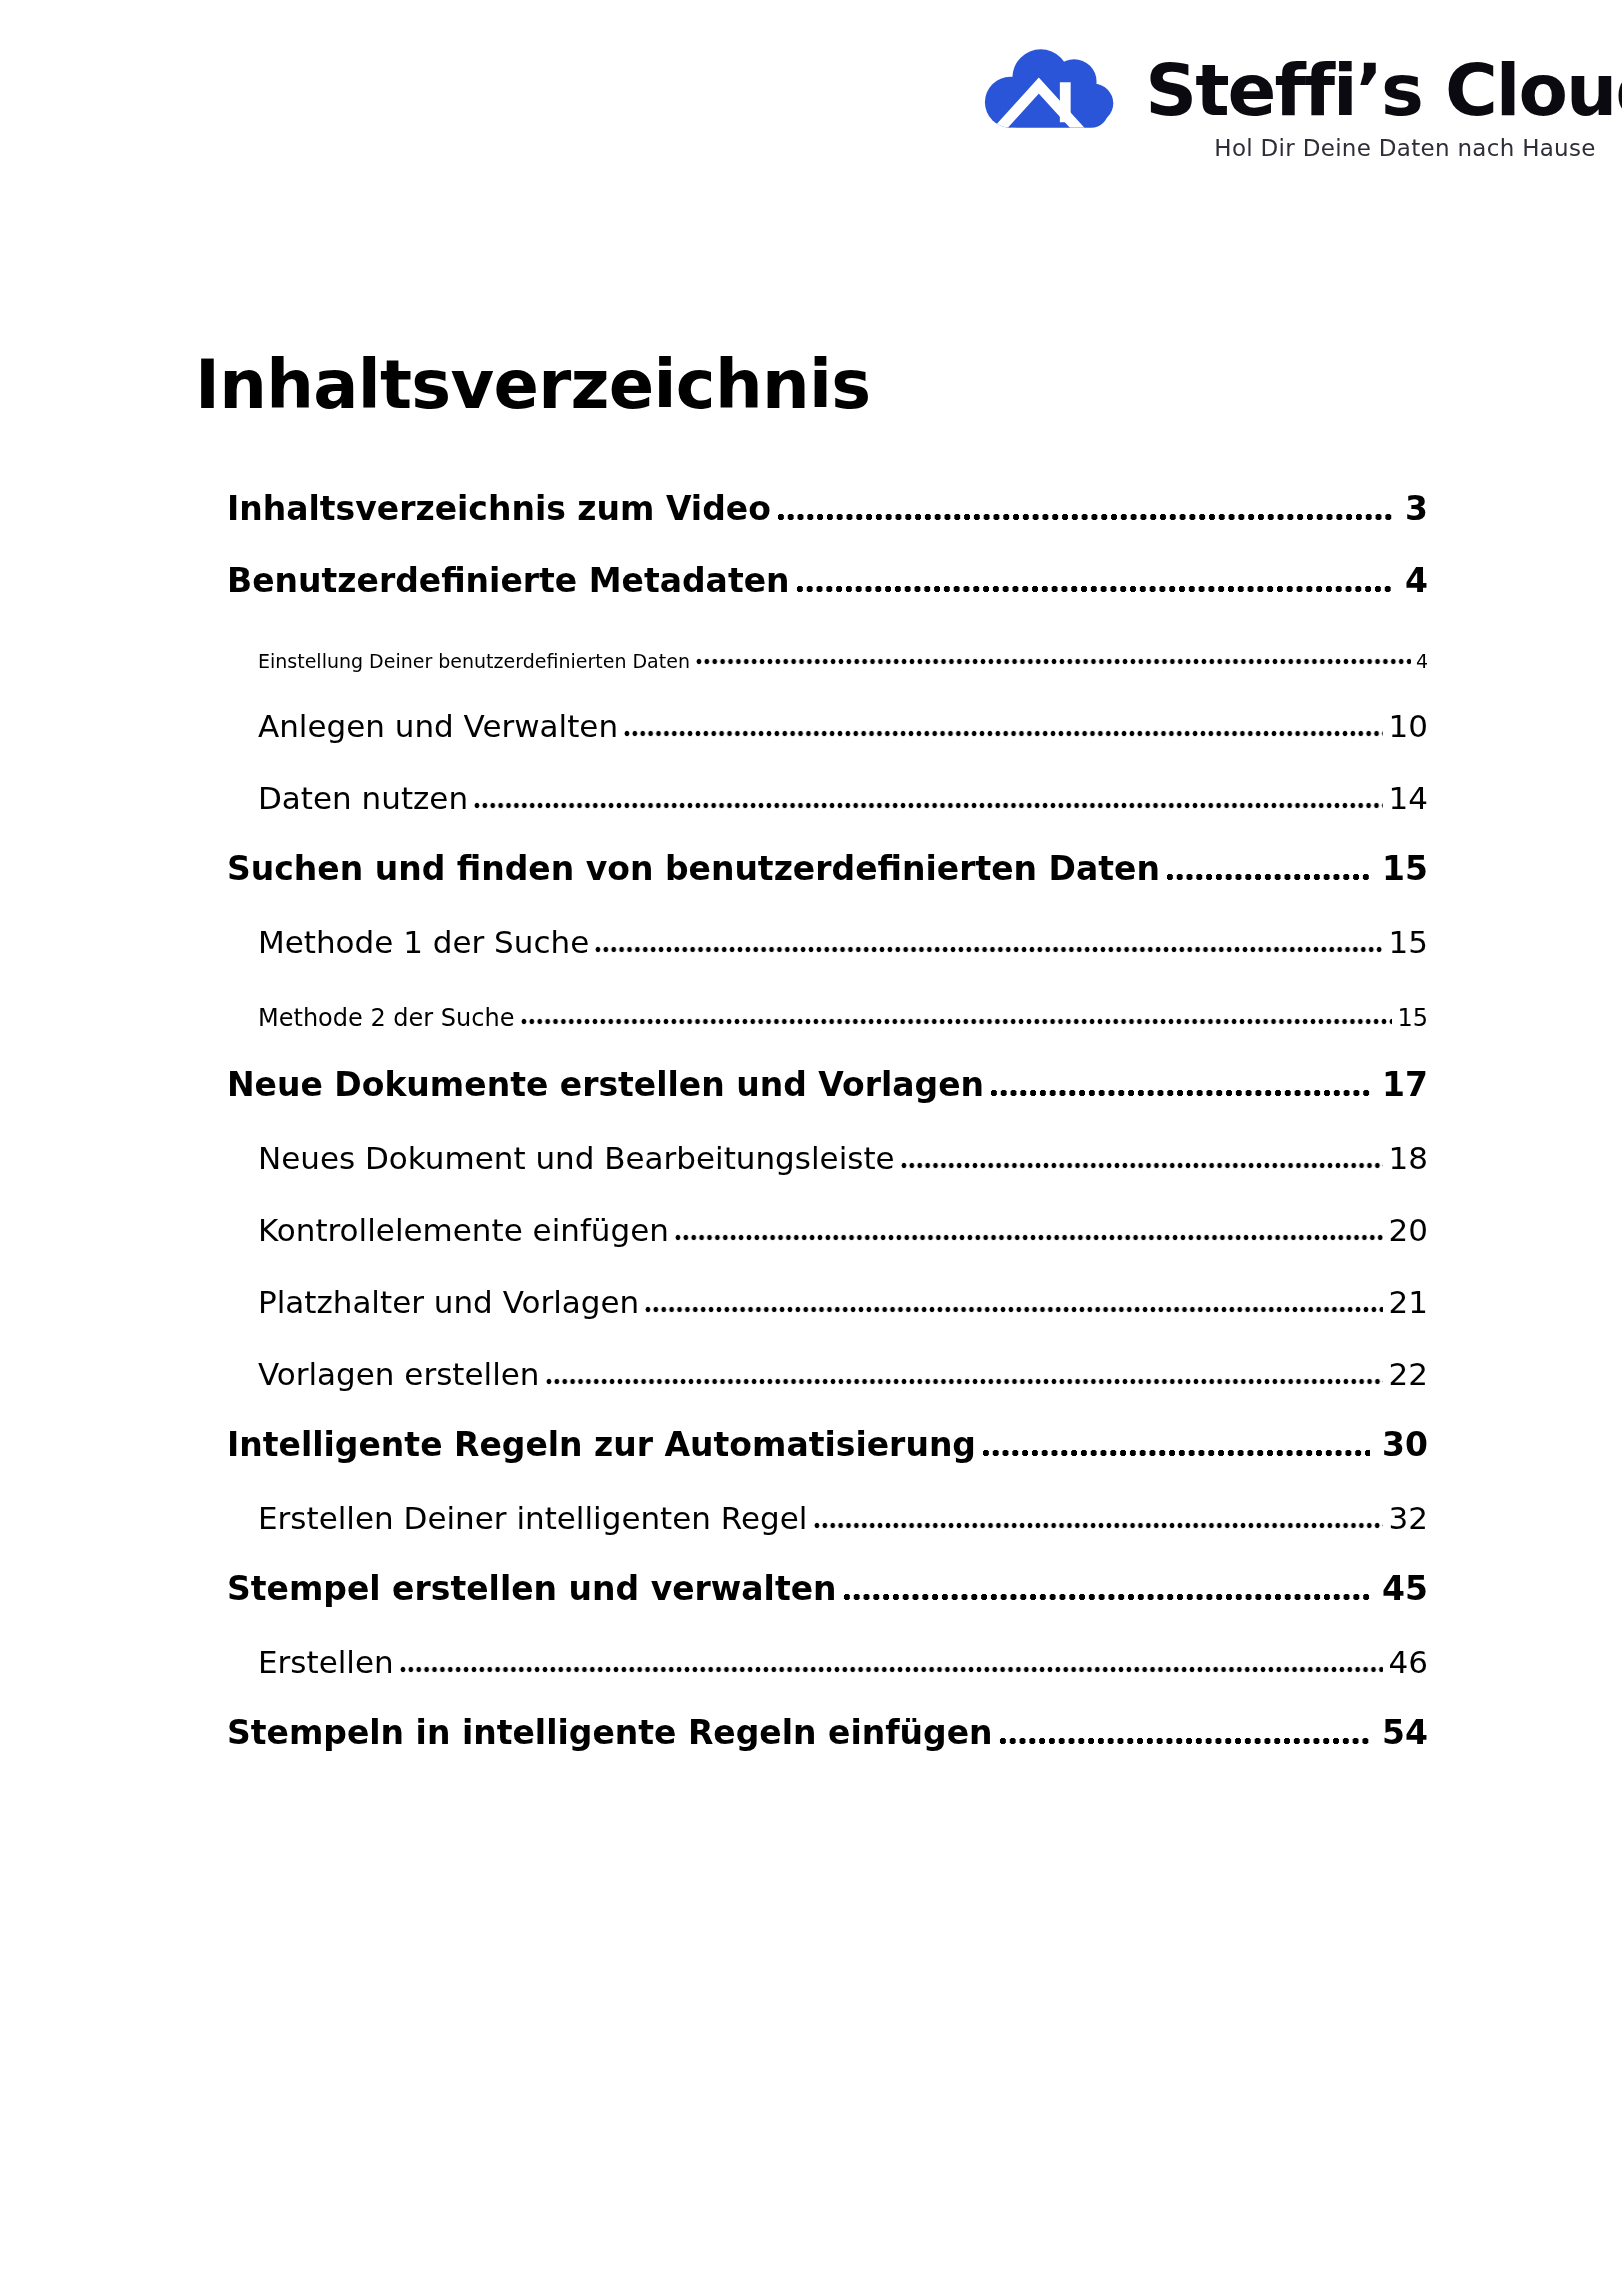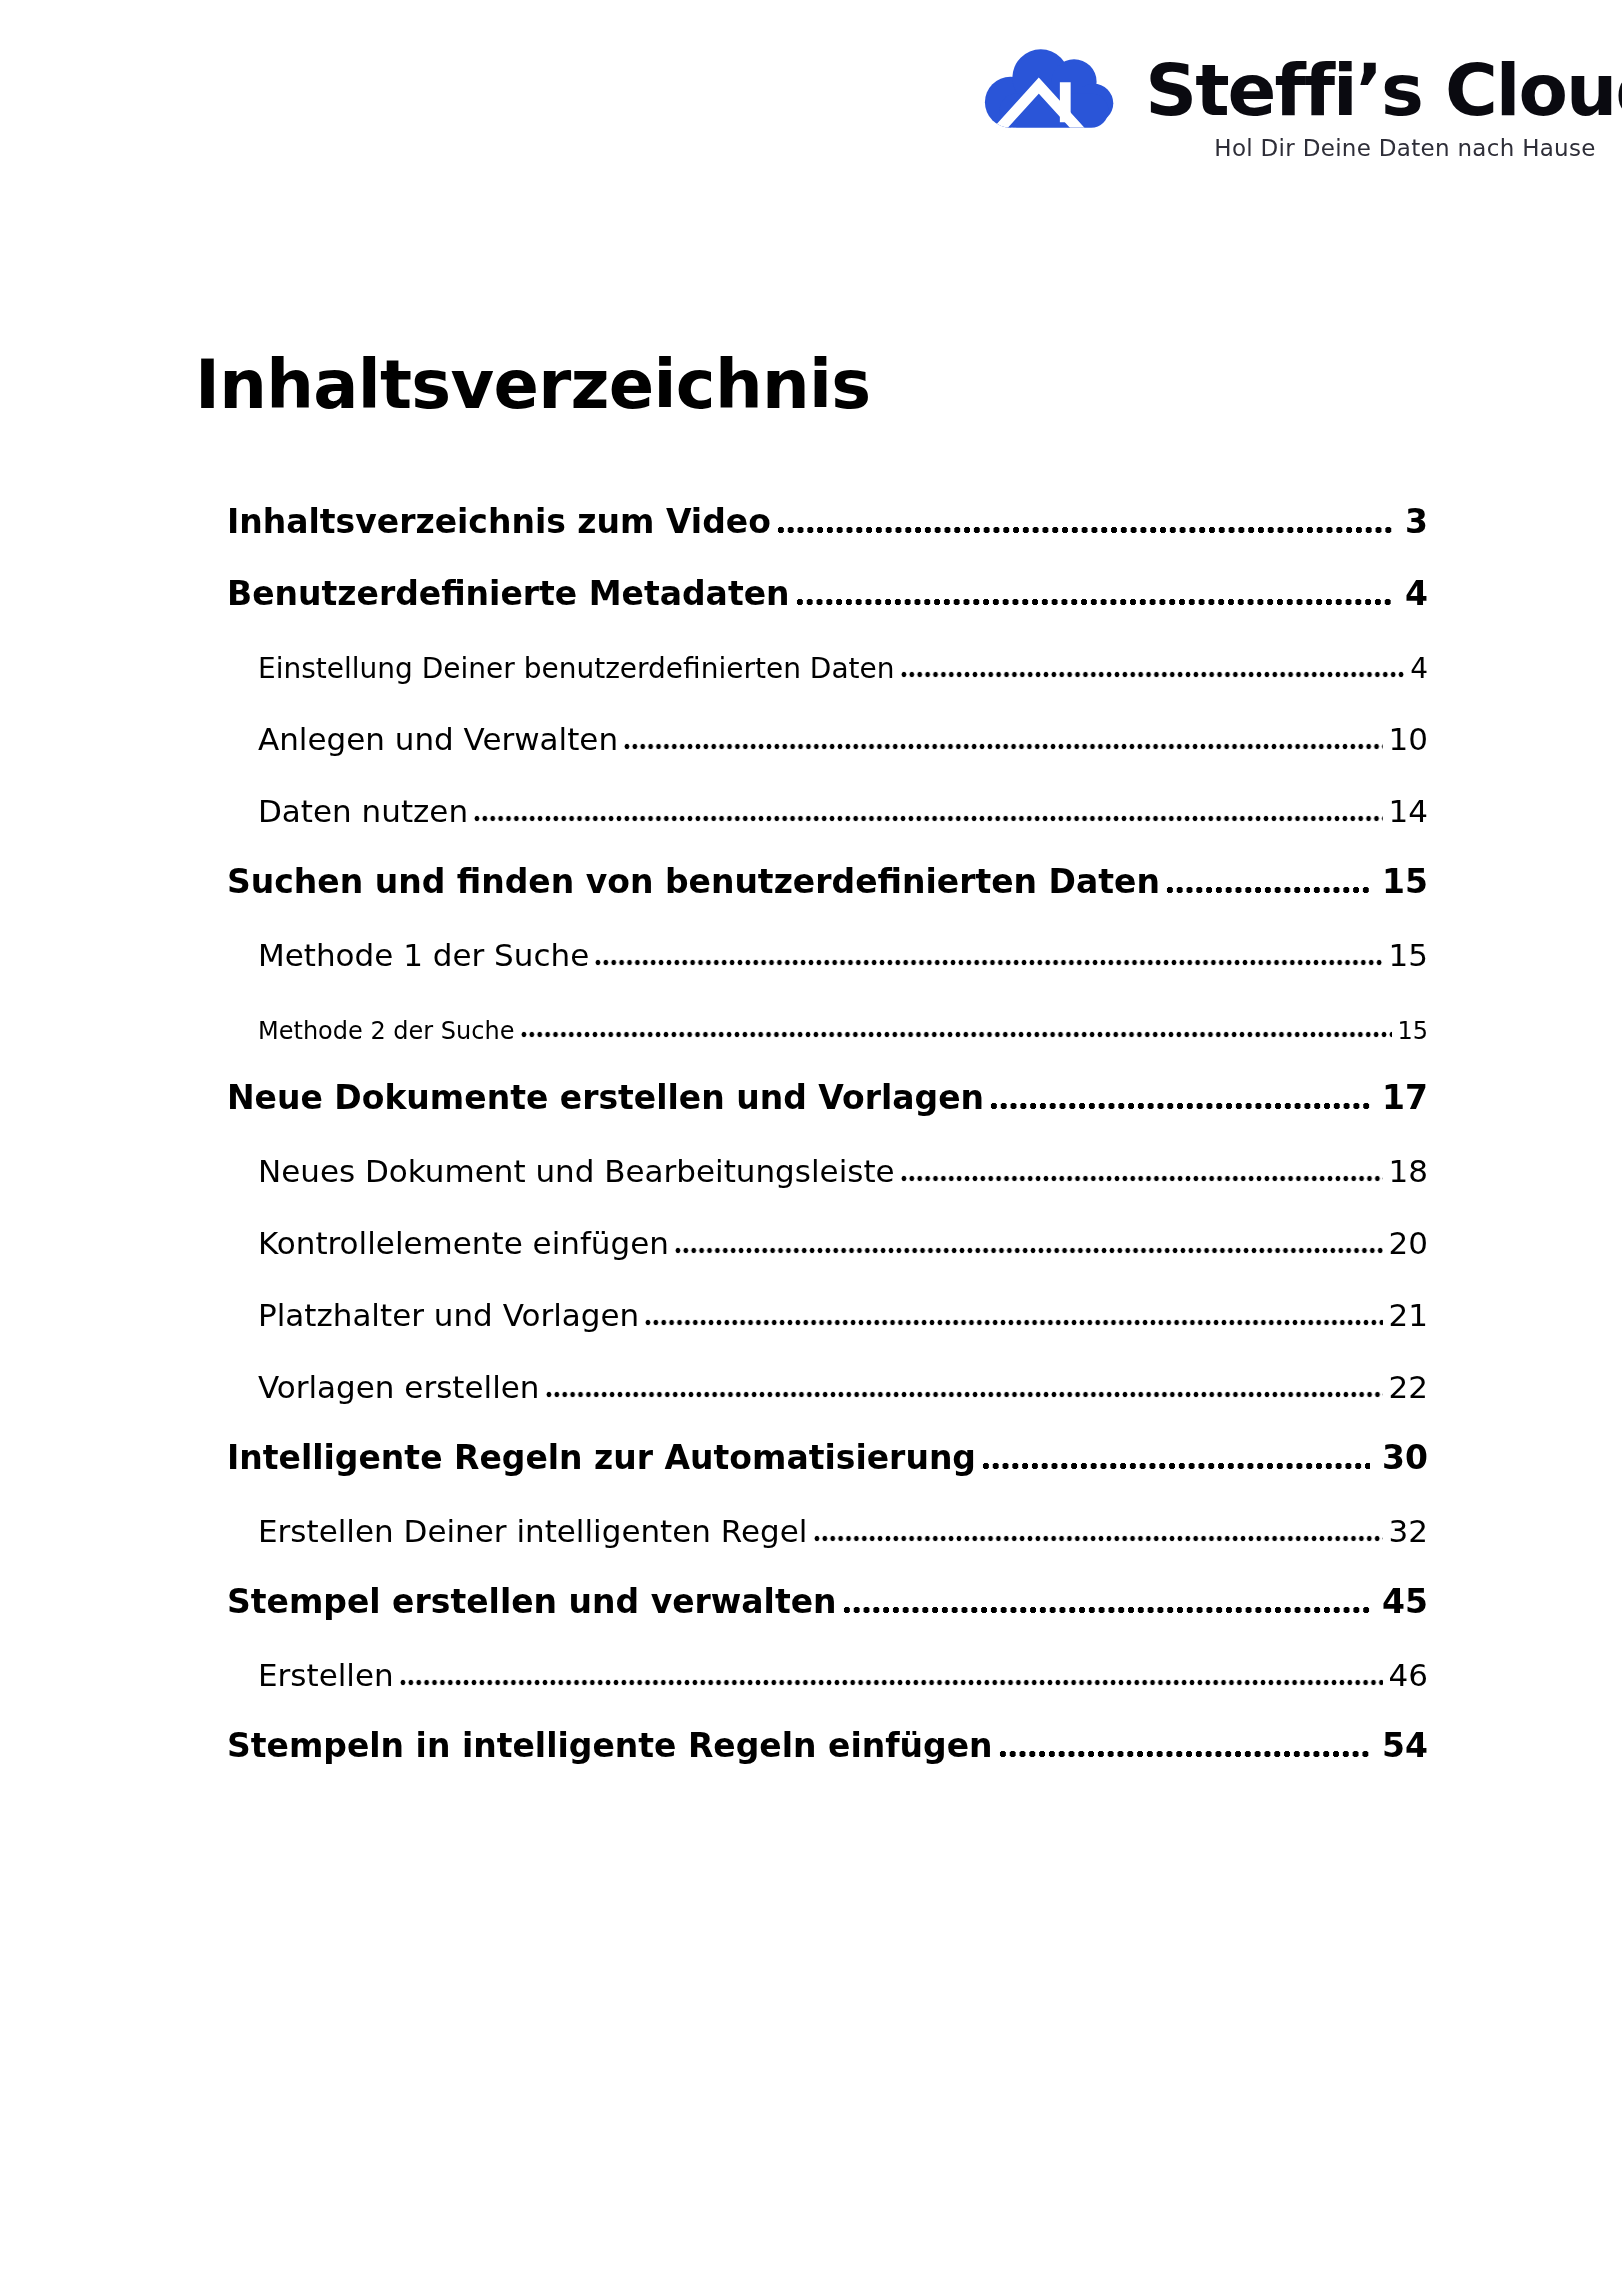--- a/index.html
+++ b/index.html
@@ -26,25 +26,25 @@
   }
 
   
   .doc-title {
     position:absolute; left:195px; top:347px; margin:0;
     font-size:67px; font-weight:700; letter-spacing:-0.7px;
     line-height:1.15; color:#000;
   }
 
   
-  .toc { position:absolute; left:227px; top:470px; width:1201px; }
+  .toc { position:absolute; left:227px; top:457px; width:1201px; }
   .toc-row { display:flex; align-items:flex-end; height:72px; cursor:default; }
   .toc-row.lvl1 { font-weight:700; font-size:33px; }
   .toc-row.lvl2 { font-weight:400; font-size:31px; }
-  .toc-row.lvl3 { font-weight:400; font-size:28px; }
+  .toc-row.lvl3 { font-weight:400; font-size:19px; }
   .toc-row.lvl4 { font-weight:400; font-size:24px; }
   .toc-row.lvl2 .toc-label, .toc-row.lvl3 .toc-label, .toc-row.lvl4 .toc-label { padding-left:31px; }
 
   .toc-label { white-space:nowrap; line-height:1.2; padding-right:5.2px; }
 
   .toc-dots {
     flex:1 1 auto; height:7.9px; align-self:flex-end; margin-bottom:7.9px;
     background-repeat:repeat-x; background-position:left bottom;
   }
   .toc-row.lvl1 .toc-dots {

